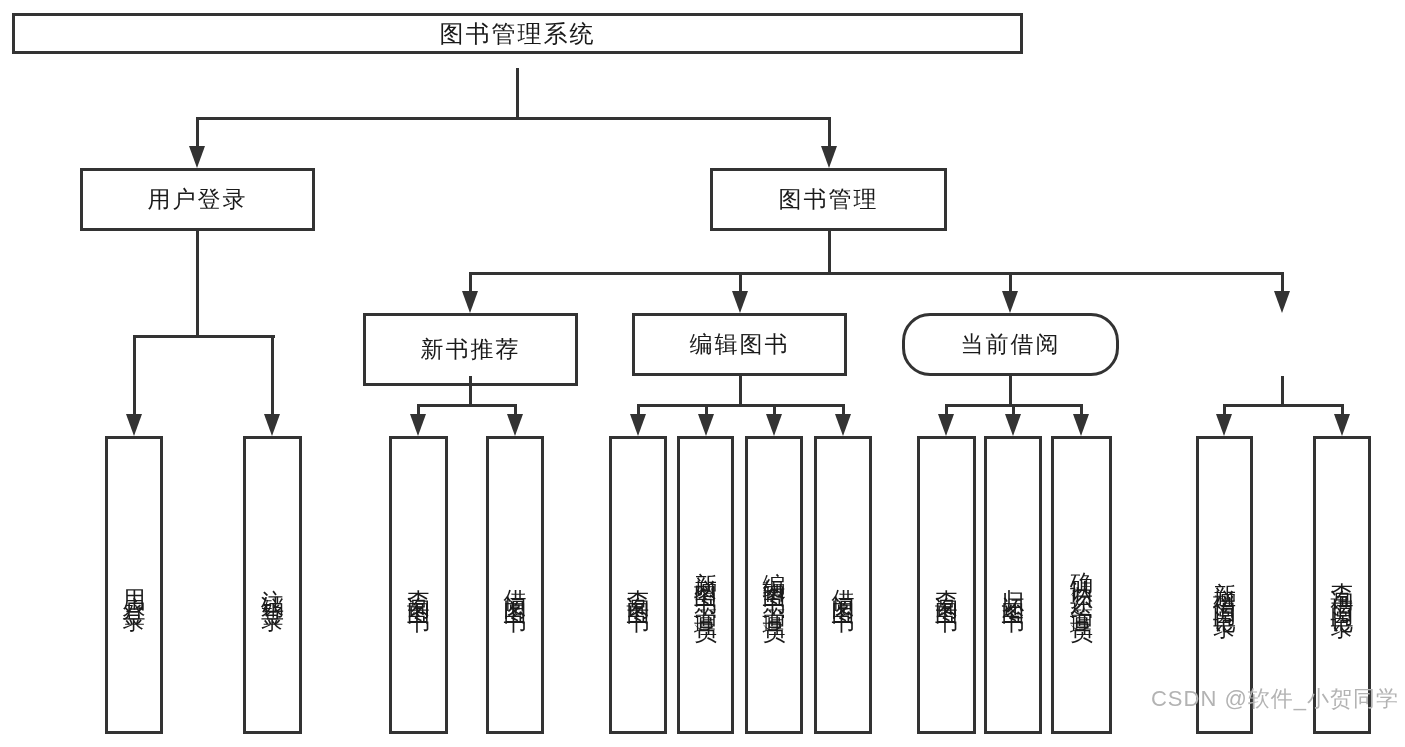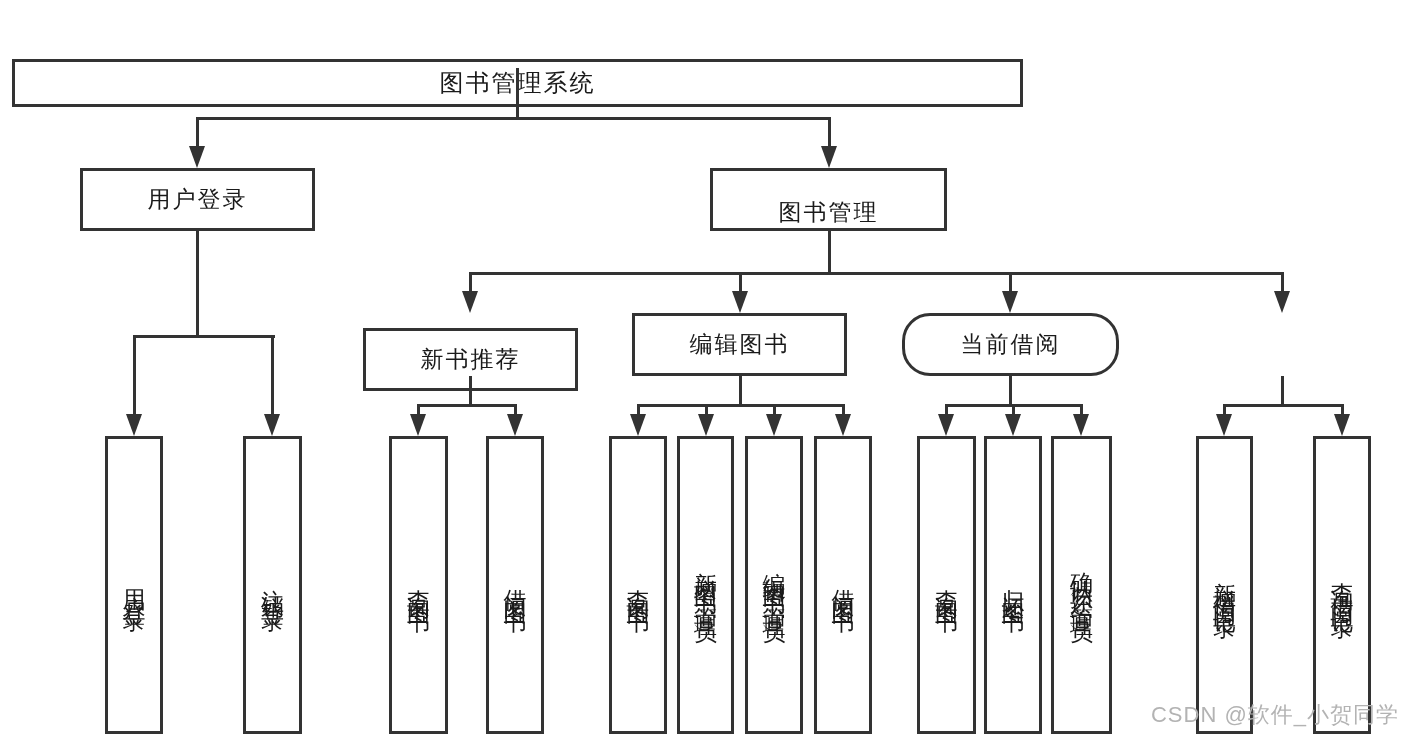--- a/index.html
+++ b/index.html
@@ -49,46 +49,46 @@
   }
   .line{position:absolute;background:var(--line);}
   .ahead{
     position:absolute;width:0;height:0;
     border-left:8px solid transparent;
     border-right:8px solid transparent;
     border-top:22px solid var(--line);
   }
   #watermark{
     position:absolute;
-    top:700px;
+    top:684px;
     right:6px;
     font-size:22px;
     letter-spacing:1px;
     color:var(--wm);
     z-index:5;
     white-space:nowrap;
   }
 </style>
 </head>
 <body>
 
 <div id="stage">
 
-  <div class="hbox root" style="left:12px;top:13px;width:1011px;height:48px;margin-top:46px;">
+  <div class="hbox root" style="left:12px;top:13px;width:1011px;height:41px;">
     <span>图书管理系统</span>
   </div>
 
   <div class="hbox" style="left:80px;top:168px;width:235px;height:63px;">
     <span>用户登录</span>
   </div>
-  <div class="hbox" style="left:710px;top:168px;width:237px;height:63px;align-items:flex-end;">
+  <div class="hbox" style="left:710px;top:168px;width:237px;height:63px;">
     <span>图书管理</span>
   </div>
 
-  <div class="hbox" style="left:363px;top:328px;width:215px;height:63px;">
+  <div class="hbox" style="left:363px;top:313px;width:215px;height:73px;">
     <span>新书推荐</span>
   </div>
   <div class="hbox" style="left:632px;top:313px;width:215px;height:63px;">
     <span>编辑图书</span>
   </div>
   <div class="hbox" style="left:902px;top:313px;width:217px;height:63px;border-radius:28px;">
     <span>当前借阅</span>
   </div>
 
   <div class="vbox" style="left:105px;width:58px;">

